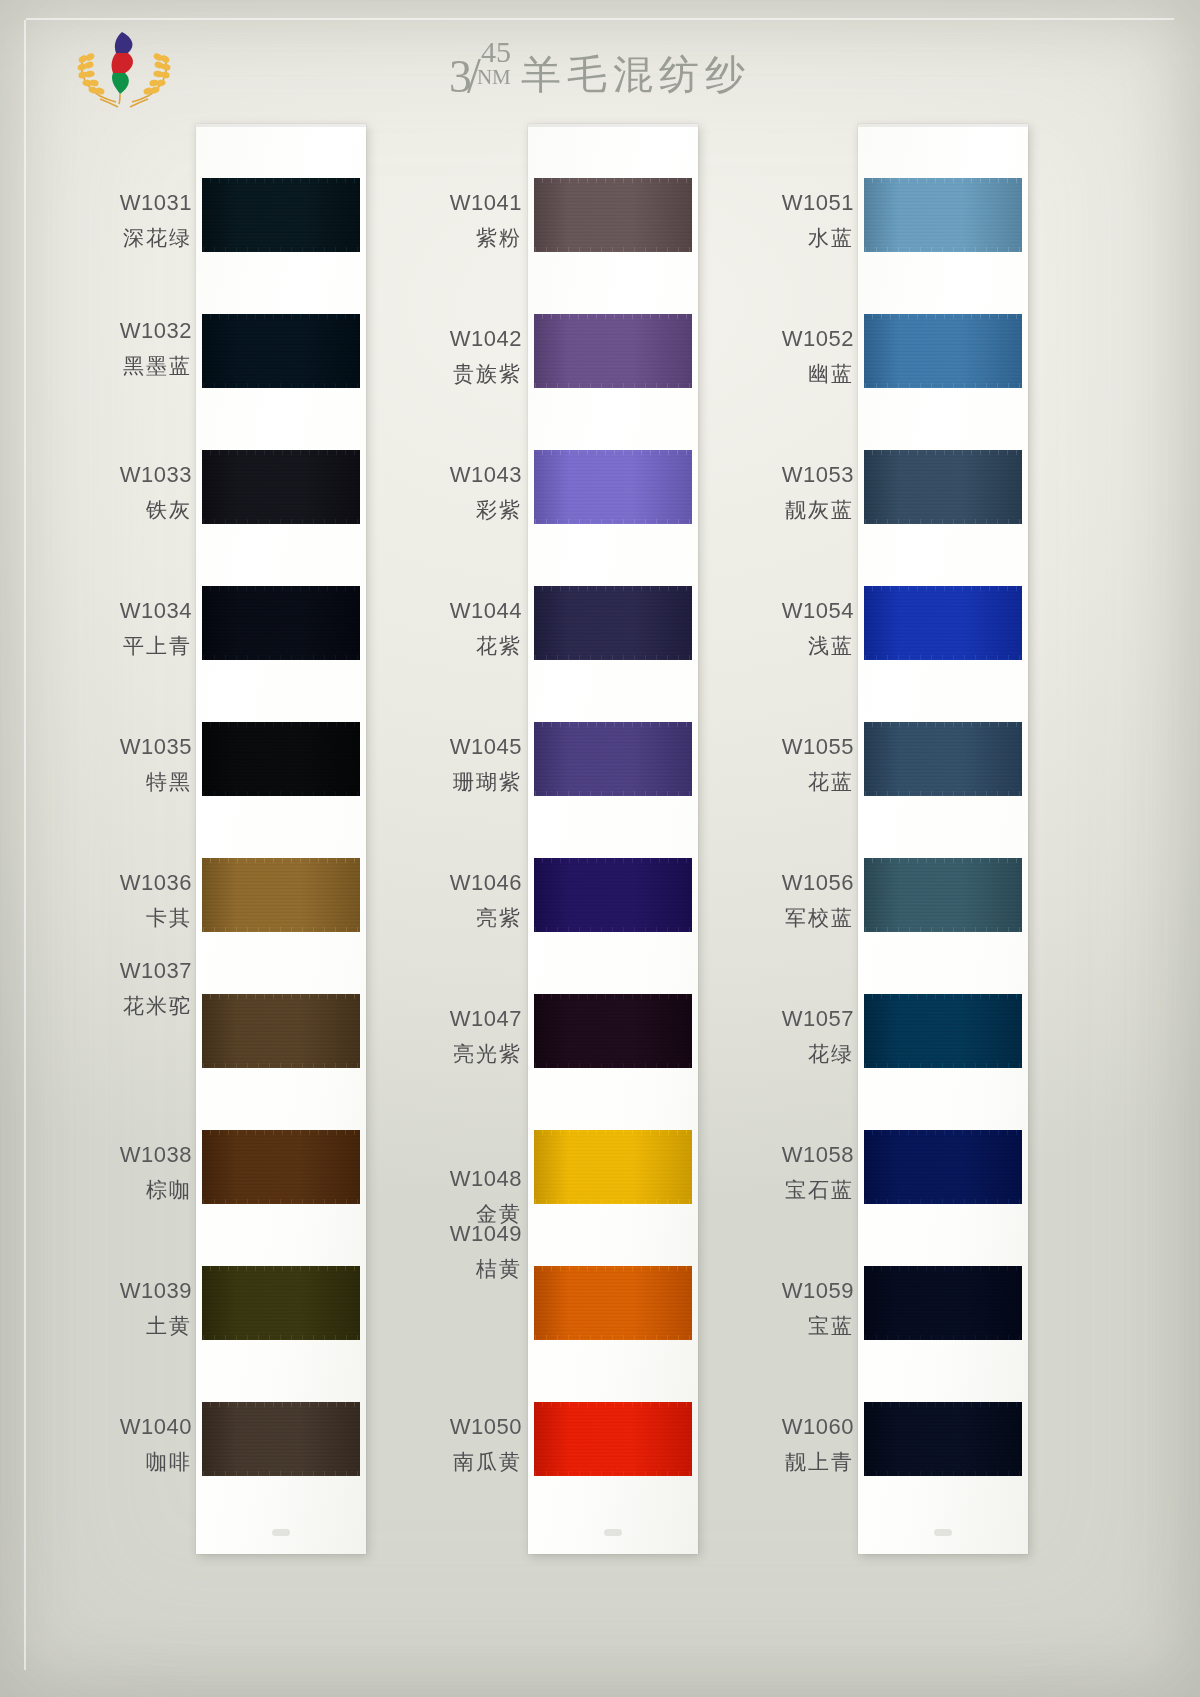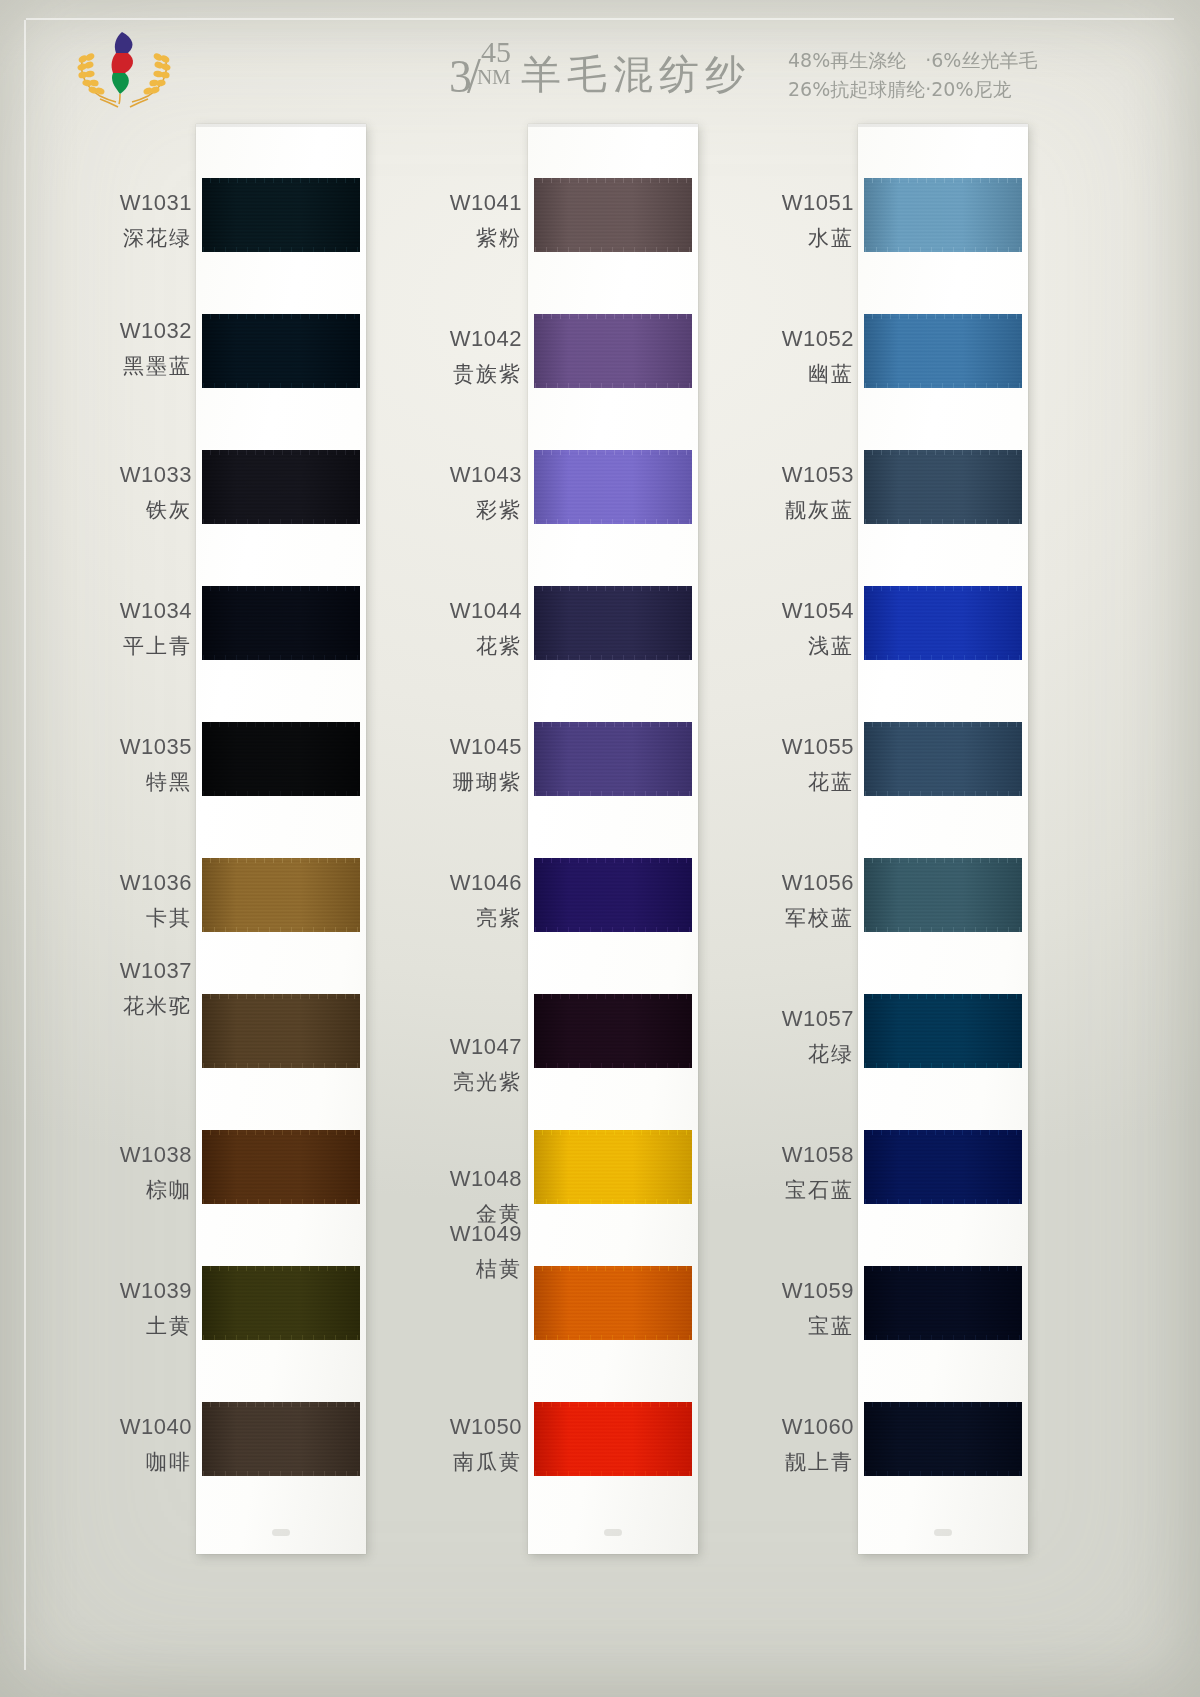--- a/index.html
+++ b/index.html
@@ -270,24 +270,20 @@
         <path d="M46,25 L58,25 C66,31 64,40 55,45 L43,45 C40,37 42,30 46,25 Z" fill="#cf2229"></path>
         <path d="M43,45 L55,45 C62,51 59,60 50,66 C44,58 40,52 43,45 Z" fill="#0e9349"></path>
         <path d="M50,66 C50,70 50,73 49,76" stroke="#e0a53a" stroke-width="1.6" fill="none"></path>
       </svg>
     </div>
 
     <div id="title-block">
       <span class="t-num">3</span><span class="t-slash">/</span><span class="t-frac"><span class="fr-top">45</span><span class="fr-bot">NM</span></span><span class="t-cn">羊毛混纺纱</span>
     </div>
 
-    <div id="composition">
-      <span class="cline">48%再生涤纶　·6%丝光羊毛</span>
-      <span class="cline">26%抗起球腈纶·20%尼龙</span>
-    </div>
   </div>
 
   <div class="col" id="col-1">
     <div class="notch-top"></div>
     <div class="slot s-a"></div>
   </div>
   <div class="col" id="col-2">
     <div class="notch-top"></div>
     <div class="slot s-a"></div>
   </div>
@@ -510,21 +506,21 @@
         <span class="name">花紫</span>
       </div>
       <div class="lbl" style="top: 736px;">
         <span class="code">W1045</span>
         <span class="name">珊瑚紫</span>
       </div>
       <div class="lbl" style="top: 872px;">
         <span class="code">W1046</span>
         <span class="name">亮紫</span>
       </div>
-      <div class="lbl" style="top: 1036px;">
+      <div class="lbl" style="top: 1008px;">
         <span class="code">W1047</span>
         <span class="name">亮光紫</span>
       </div>
       <div class="lbl" style="top: 1168px;">
         <span class="code">W1048</span>
         <span class="name">金黄</span>
       </div>
       <div class="lbl" style="top: 1223px;">
         <span class="code">W1049</span>
         <span class="name">桔黄</span>

